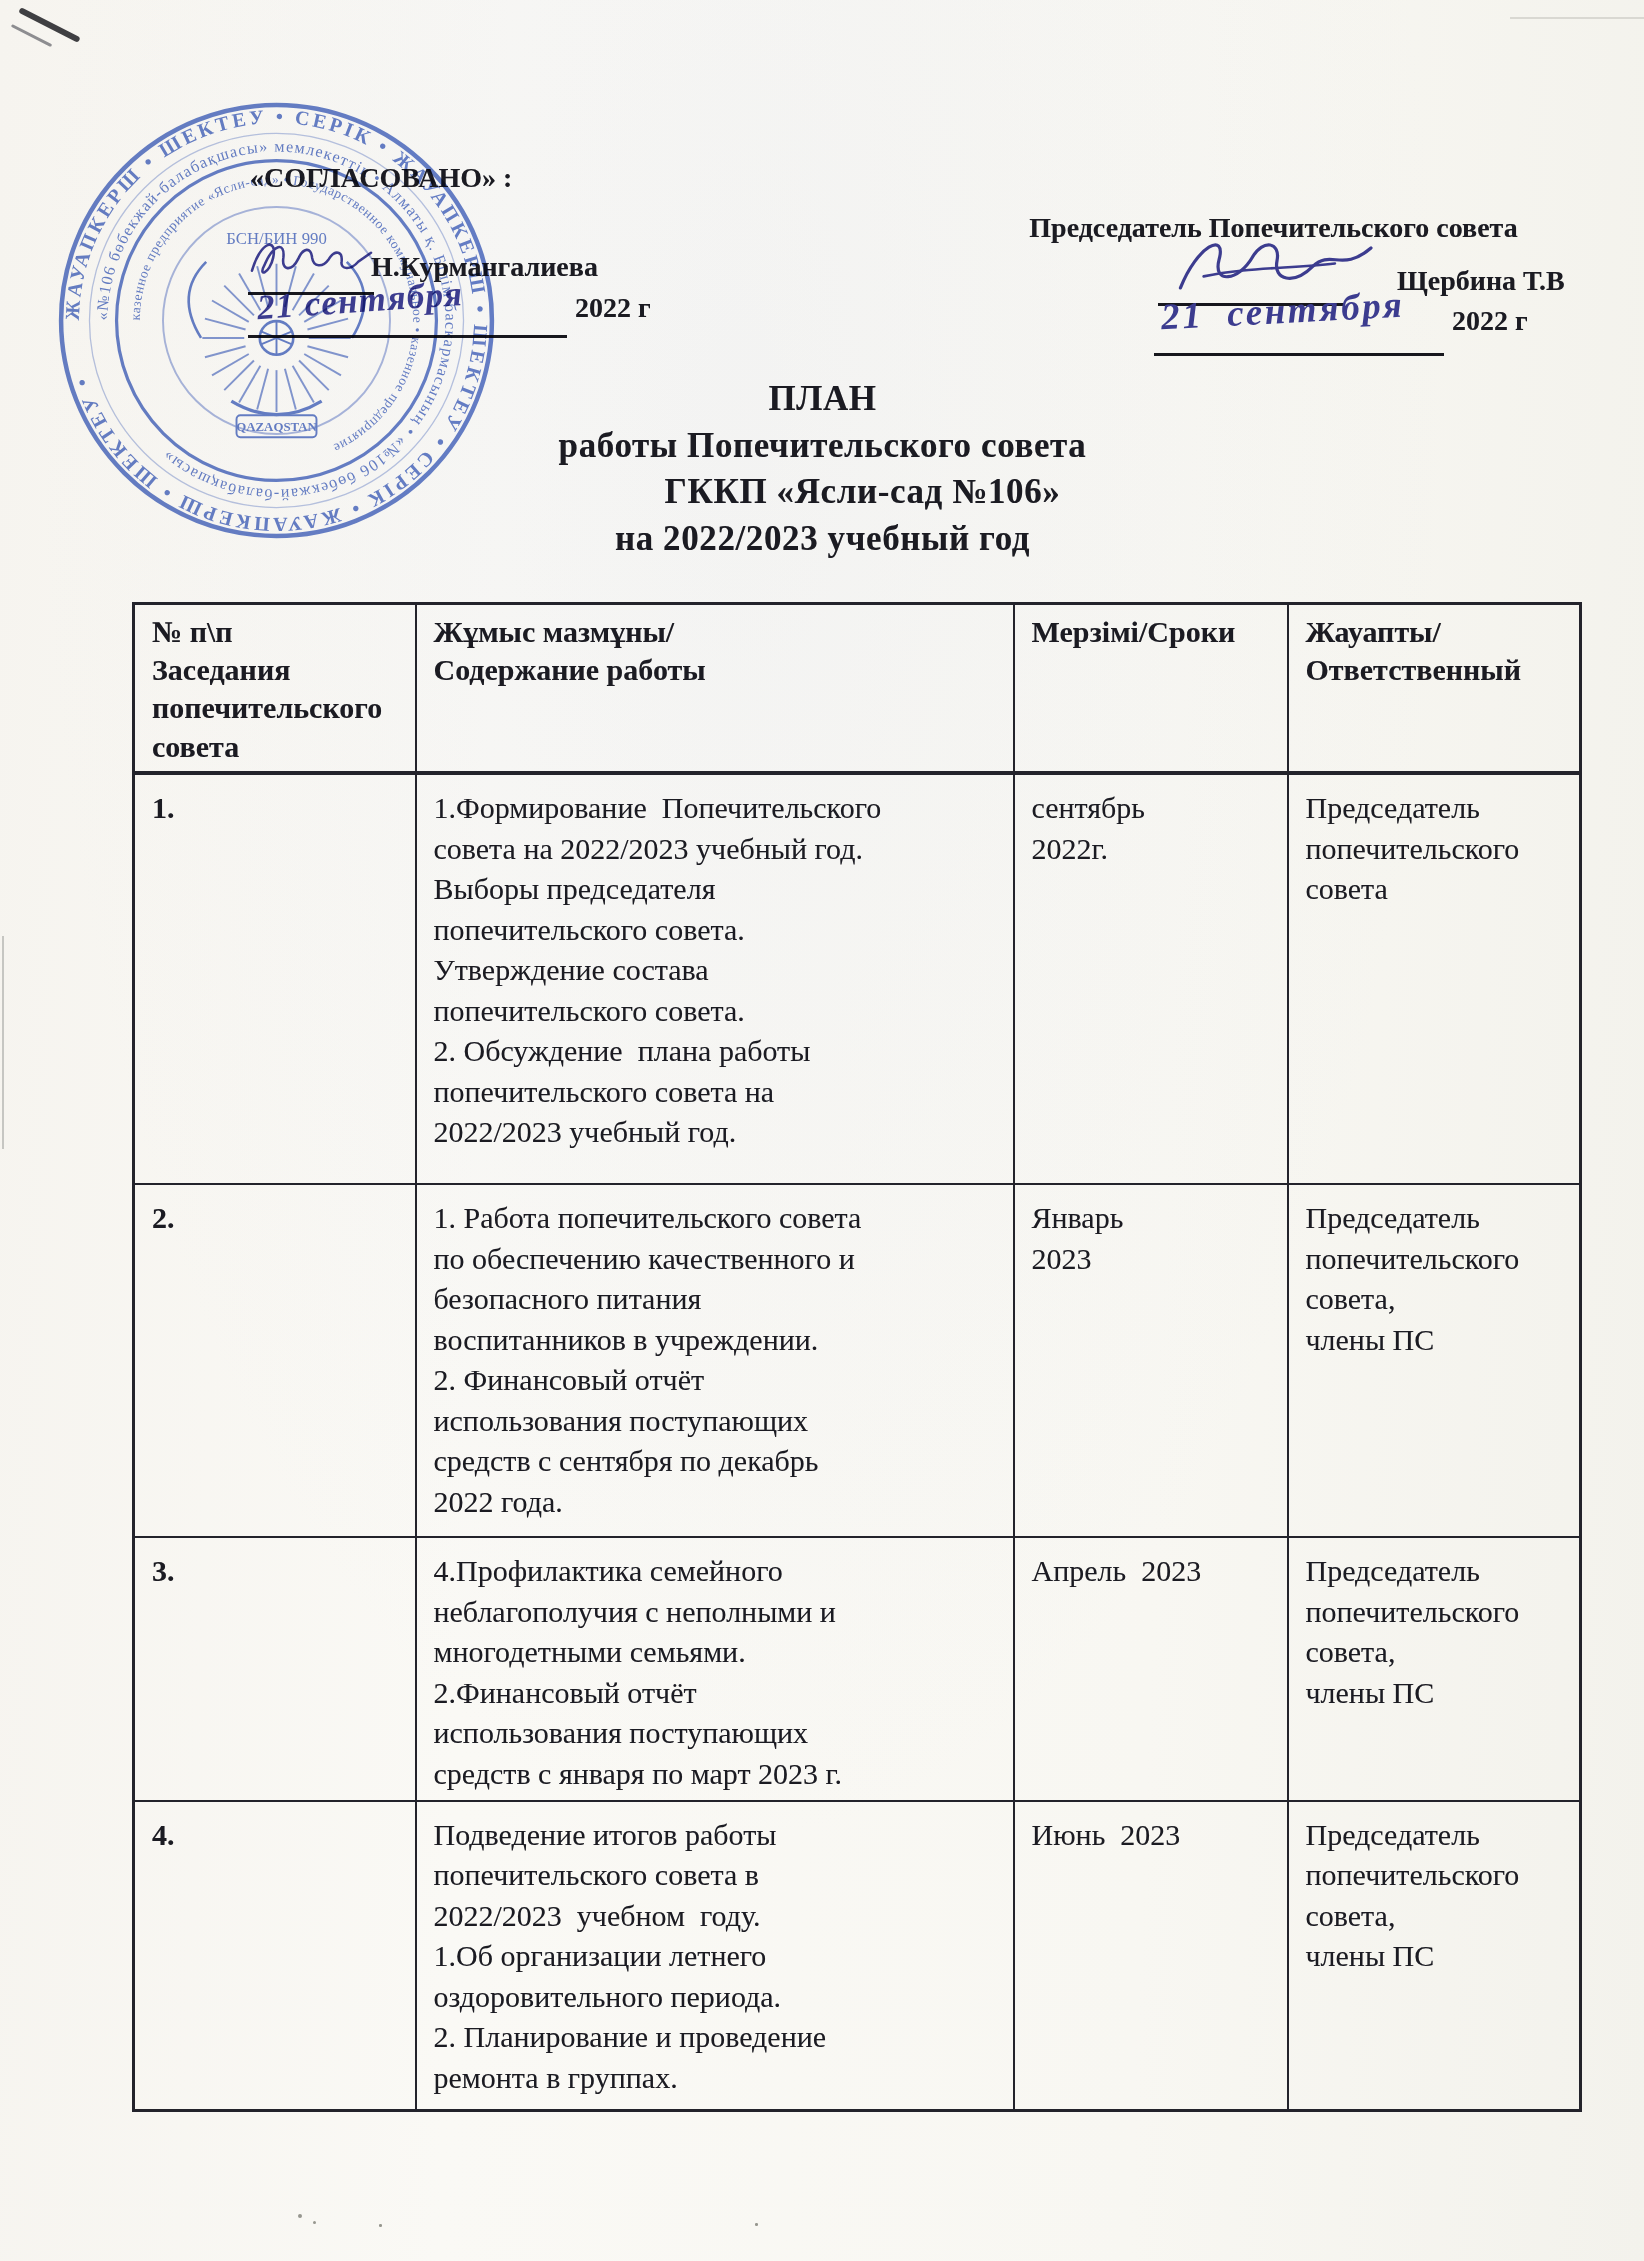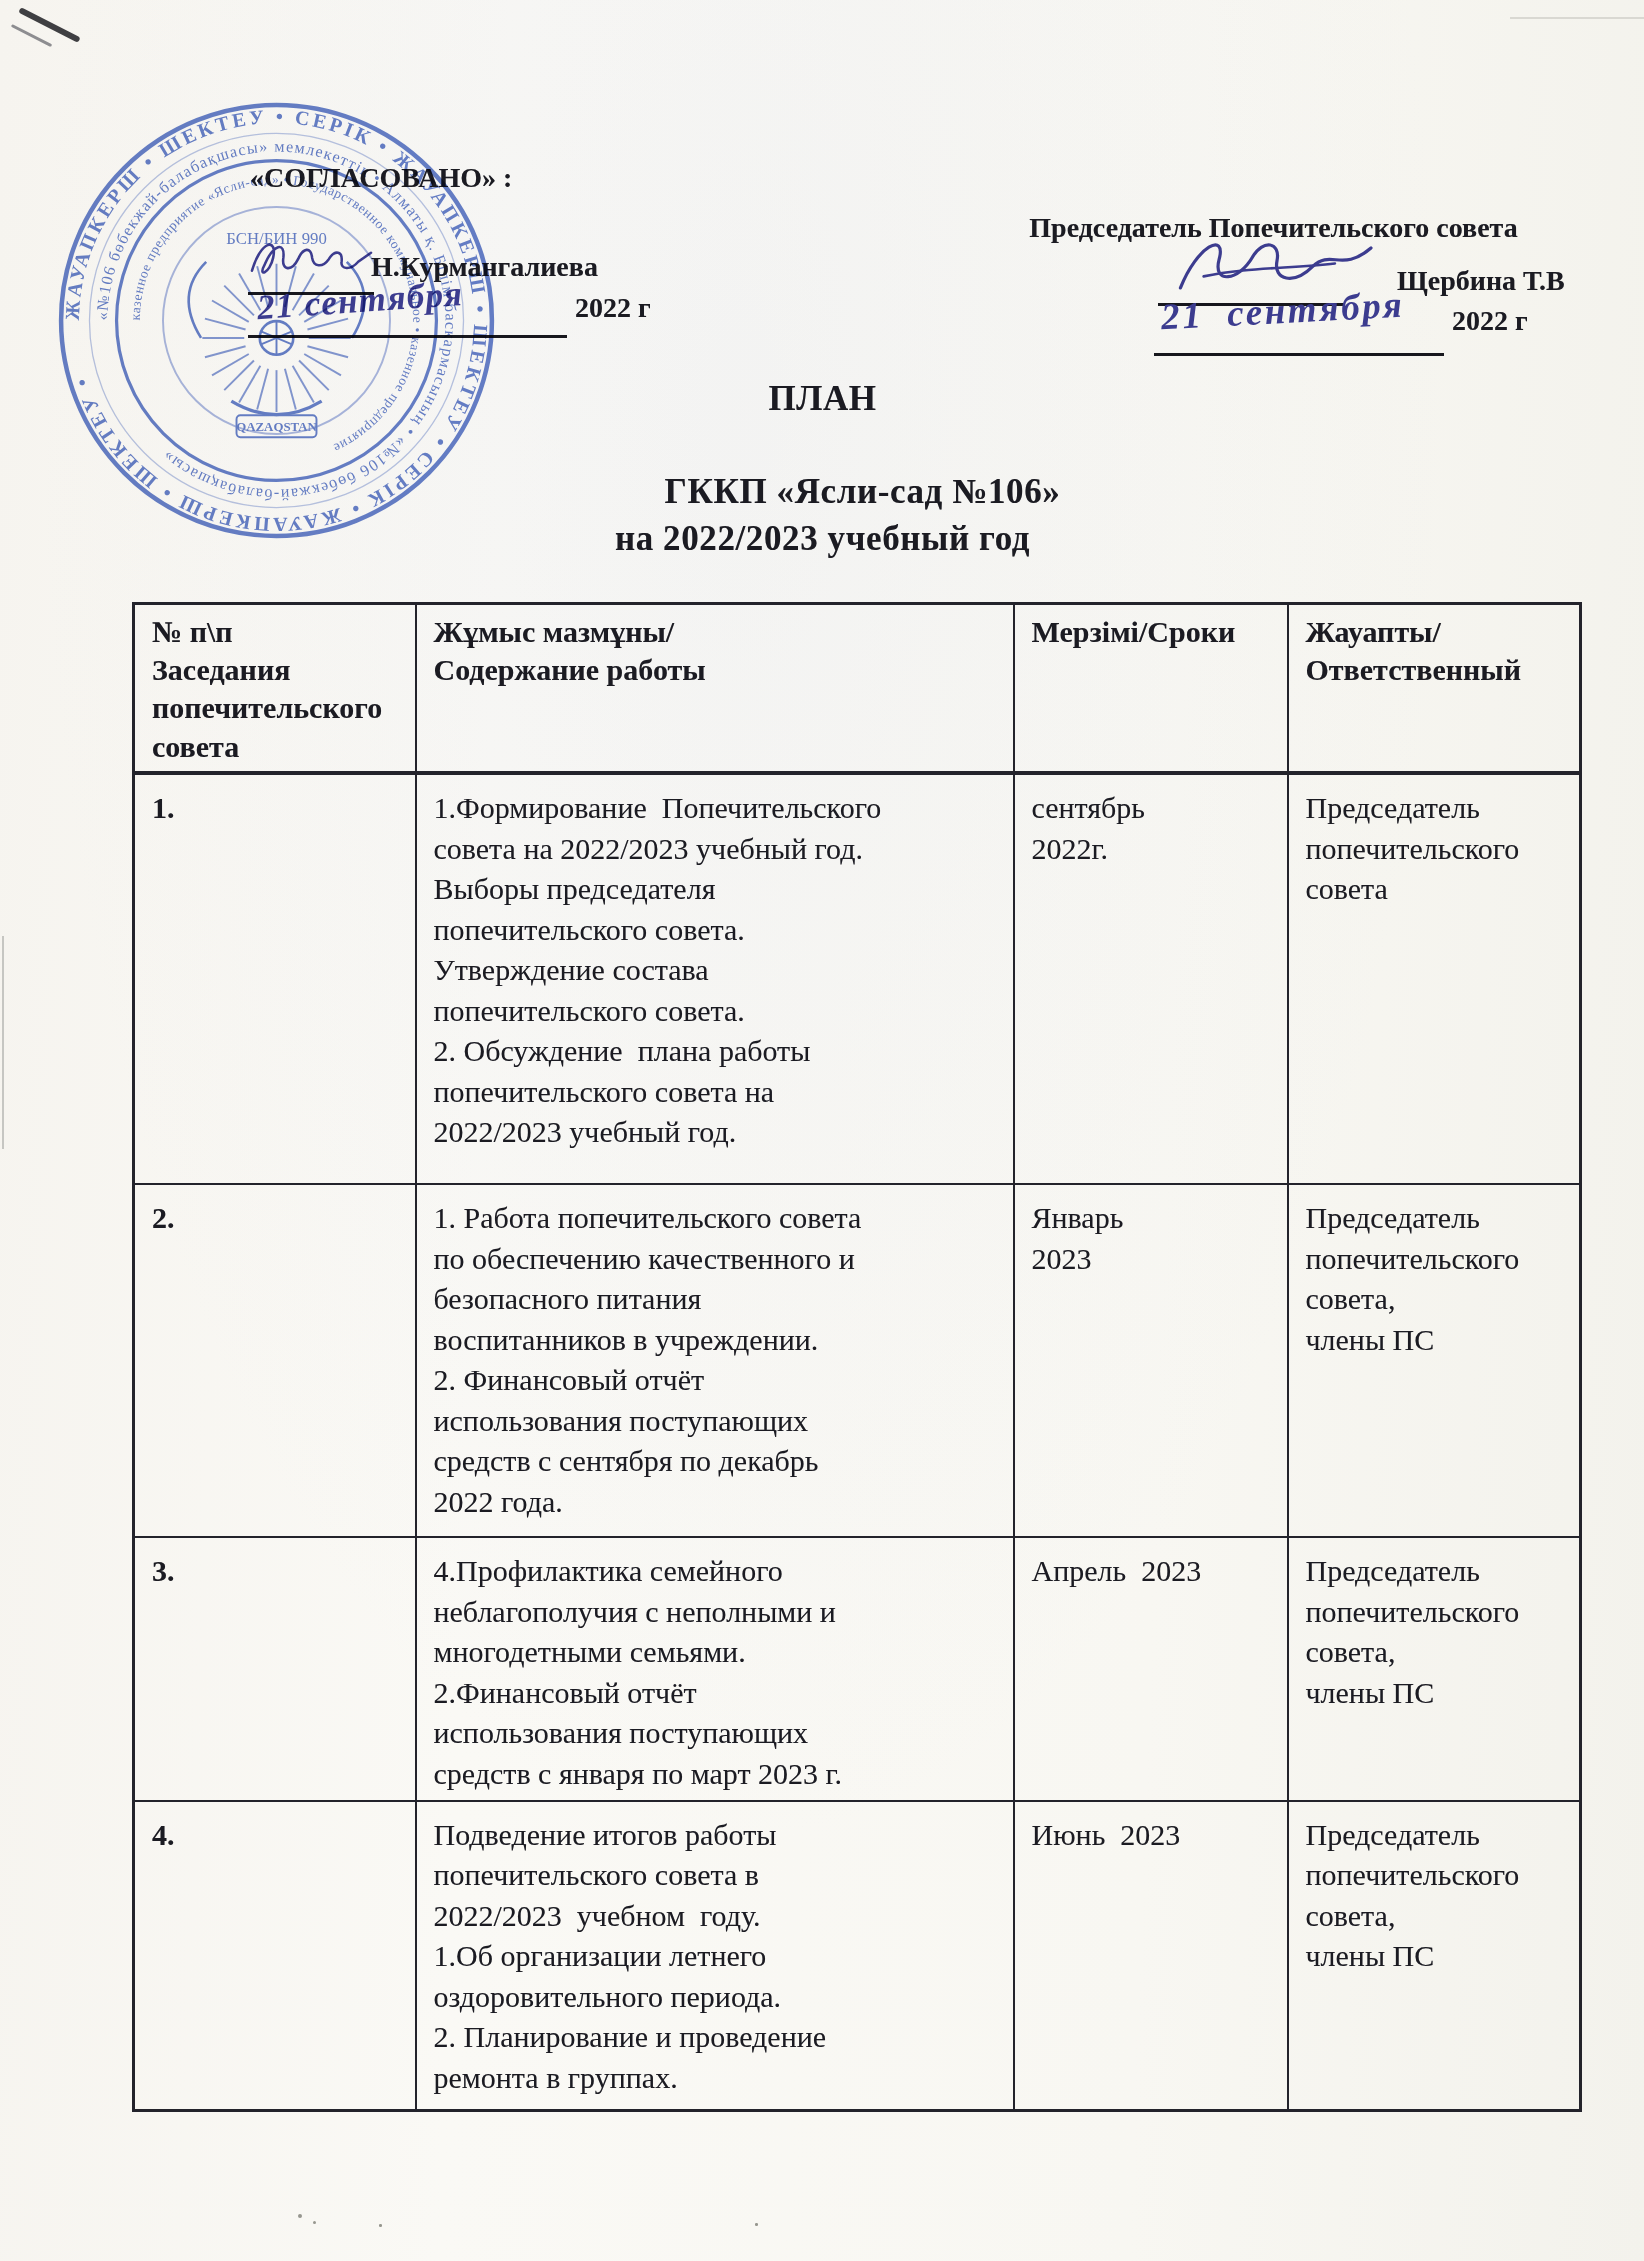--- a/index.html
+++ b/index.html
@@ -154,20 +154,21 @@
       <line x1="345" y1="346" x2="345" y2="398" stroke-width="3"></line>
       <path d="M228,372 q-42,-68 8,-118" stroke-width="4"></path>
       <path d="M462,372 q42,-68 -8,-118" stroke-width="4"></path>
       <path d="M275,470 q70,42 140,0" stroke-width="5"></path>
       <rect x="283" y="492" width="124" height="34" rx="6" stroke-width="3"></rect>
     </g>
     <text x="345" y="517" font-size="20" font-weight="bold" text-anchor="middle" fill="#4565c2" font-family="Liberation Serif, DejaVu Serif, serif">QAZAQSTAN</text>
   </svg>
 
   <div class="title-line shadowed" style="top:379px;">ПЛАН</div>
+  <div class="title-line shadowed" style="top:426px;">работы  Попечительского совета</div>
   <div class="title-line shadowed" style="top:472px;padding-left:40px;">ГККП «Ясли-сад №106»</div>
   <div class="title-line shadowed" style="top:519px;">на 2022/2023 учебный год</div>
 
   <table class="plan-table">
     <colgroup>
       <col style="width:282px">
         <col style="width:598px">
         <col style="width:274px">
         <col style="width:293px">
     </colgroup>

